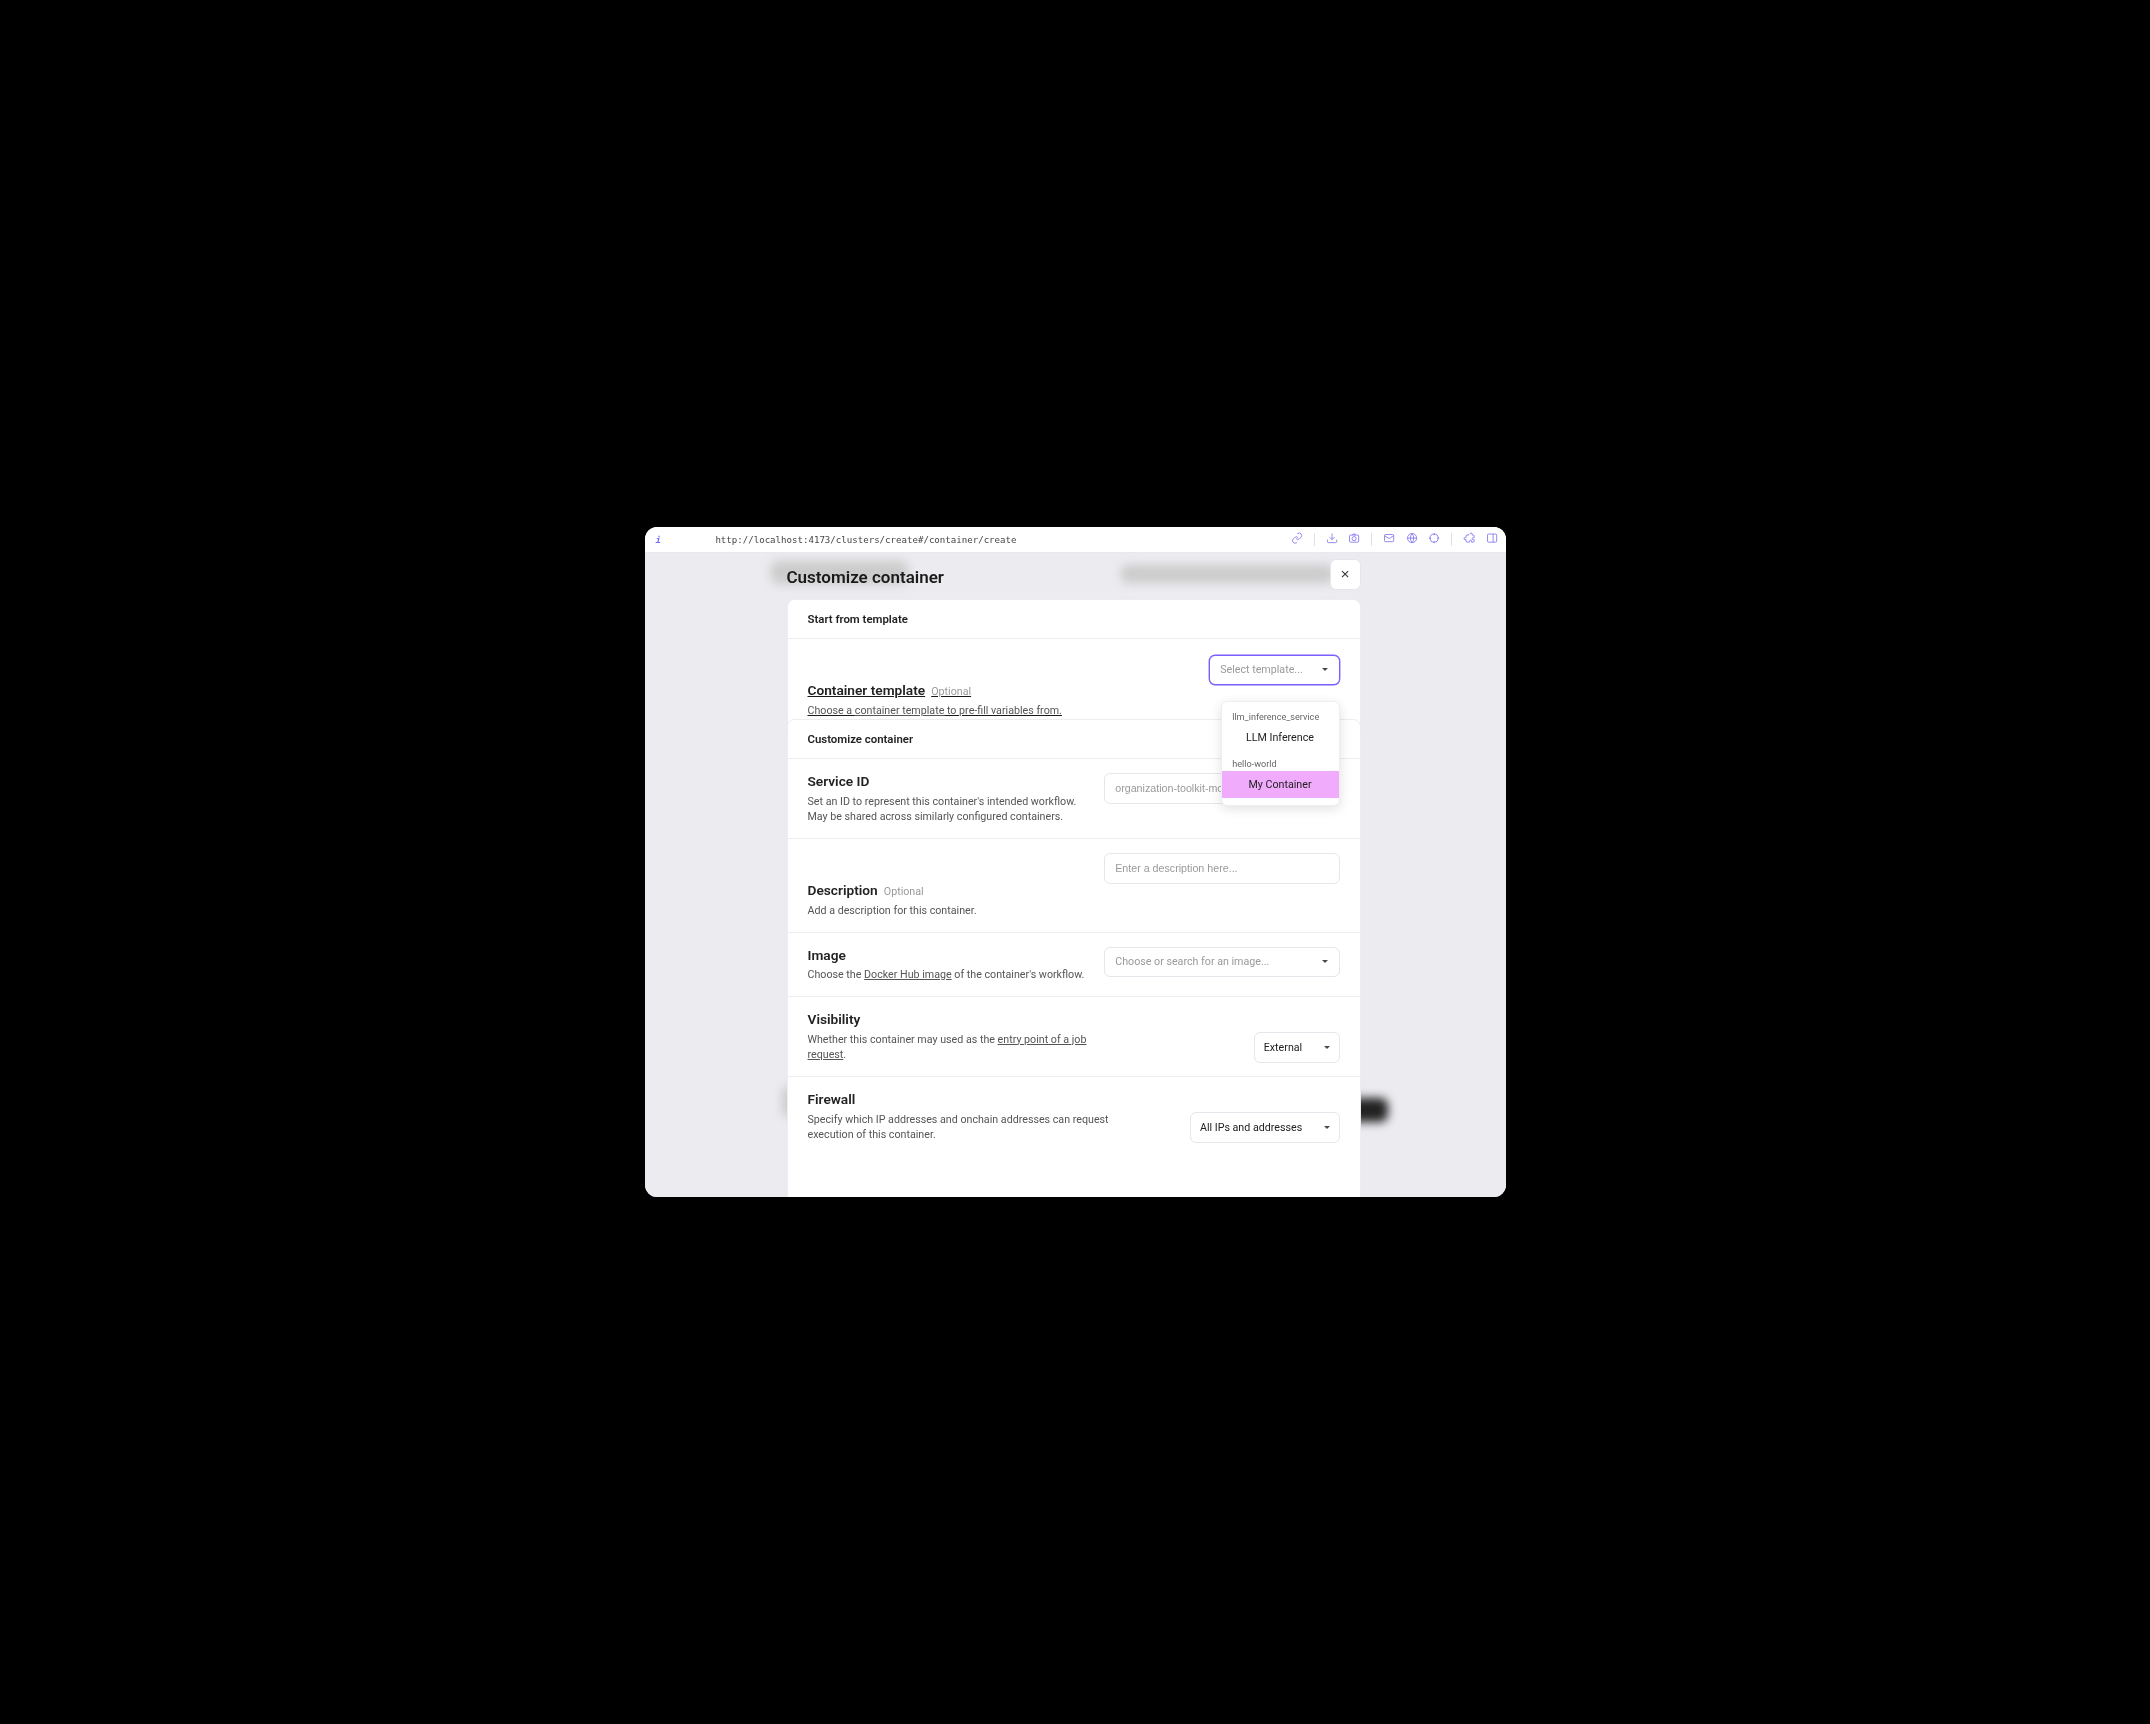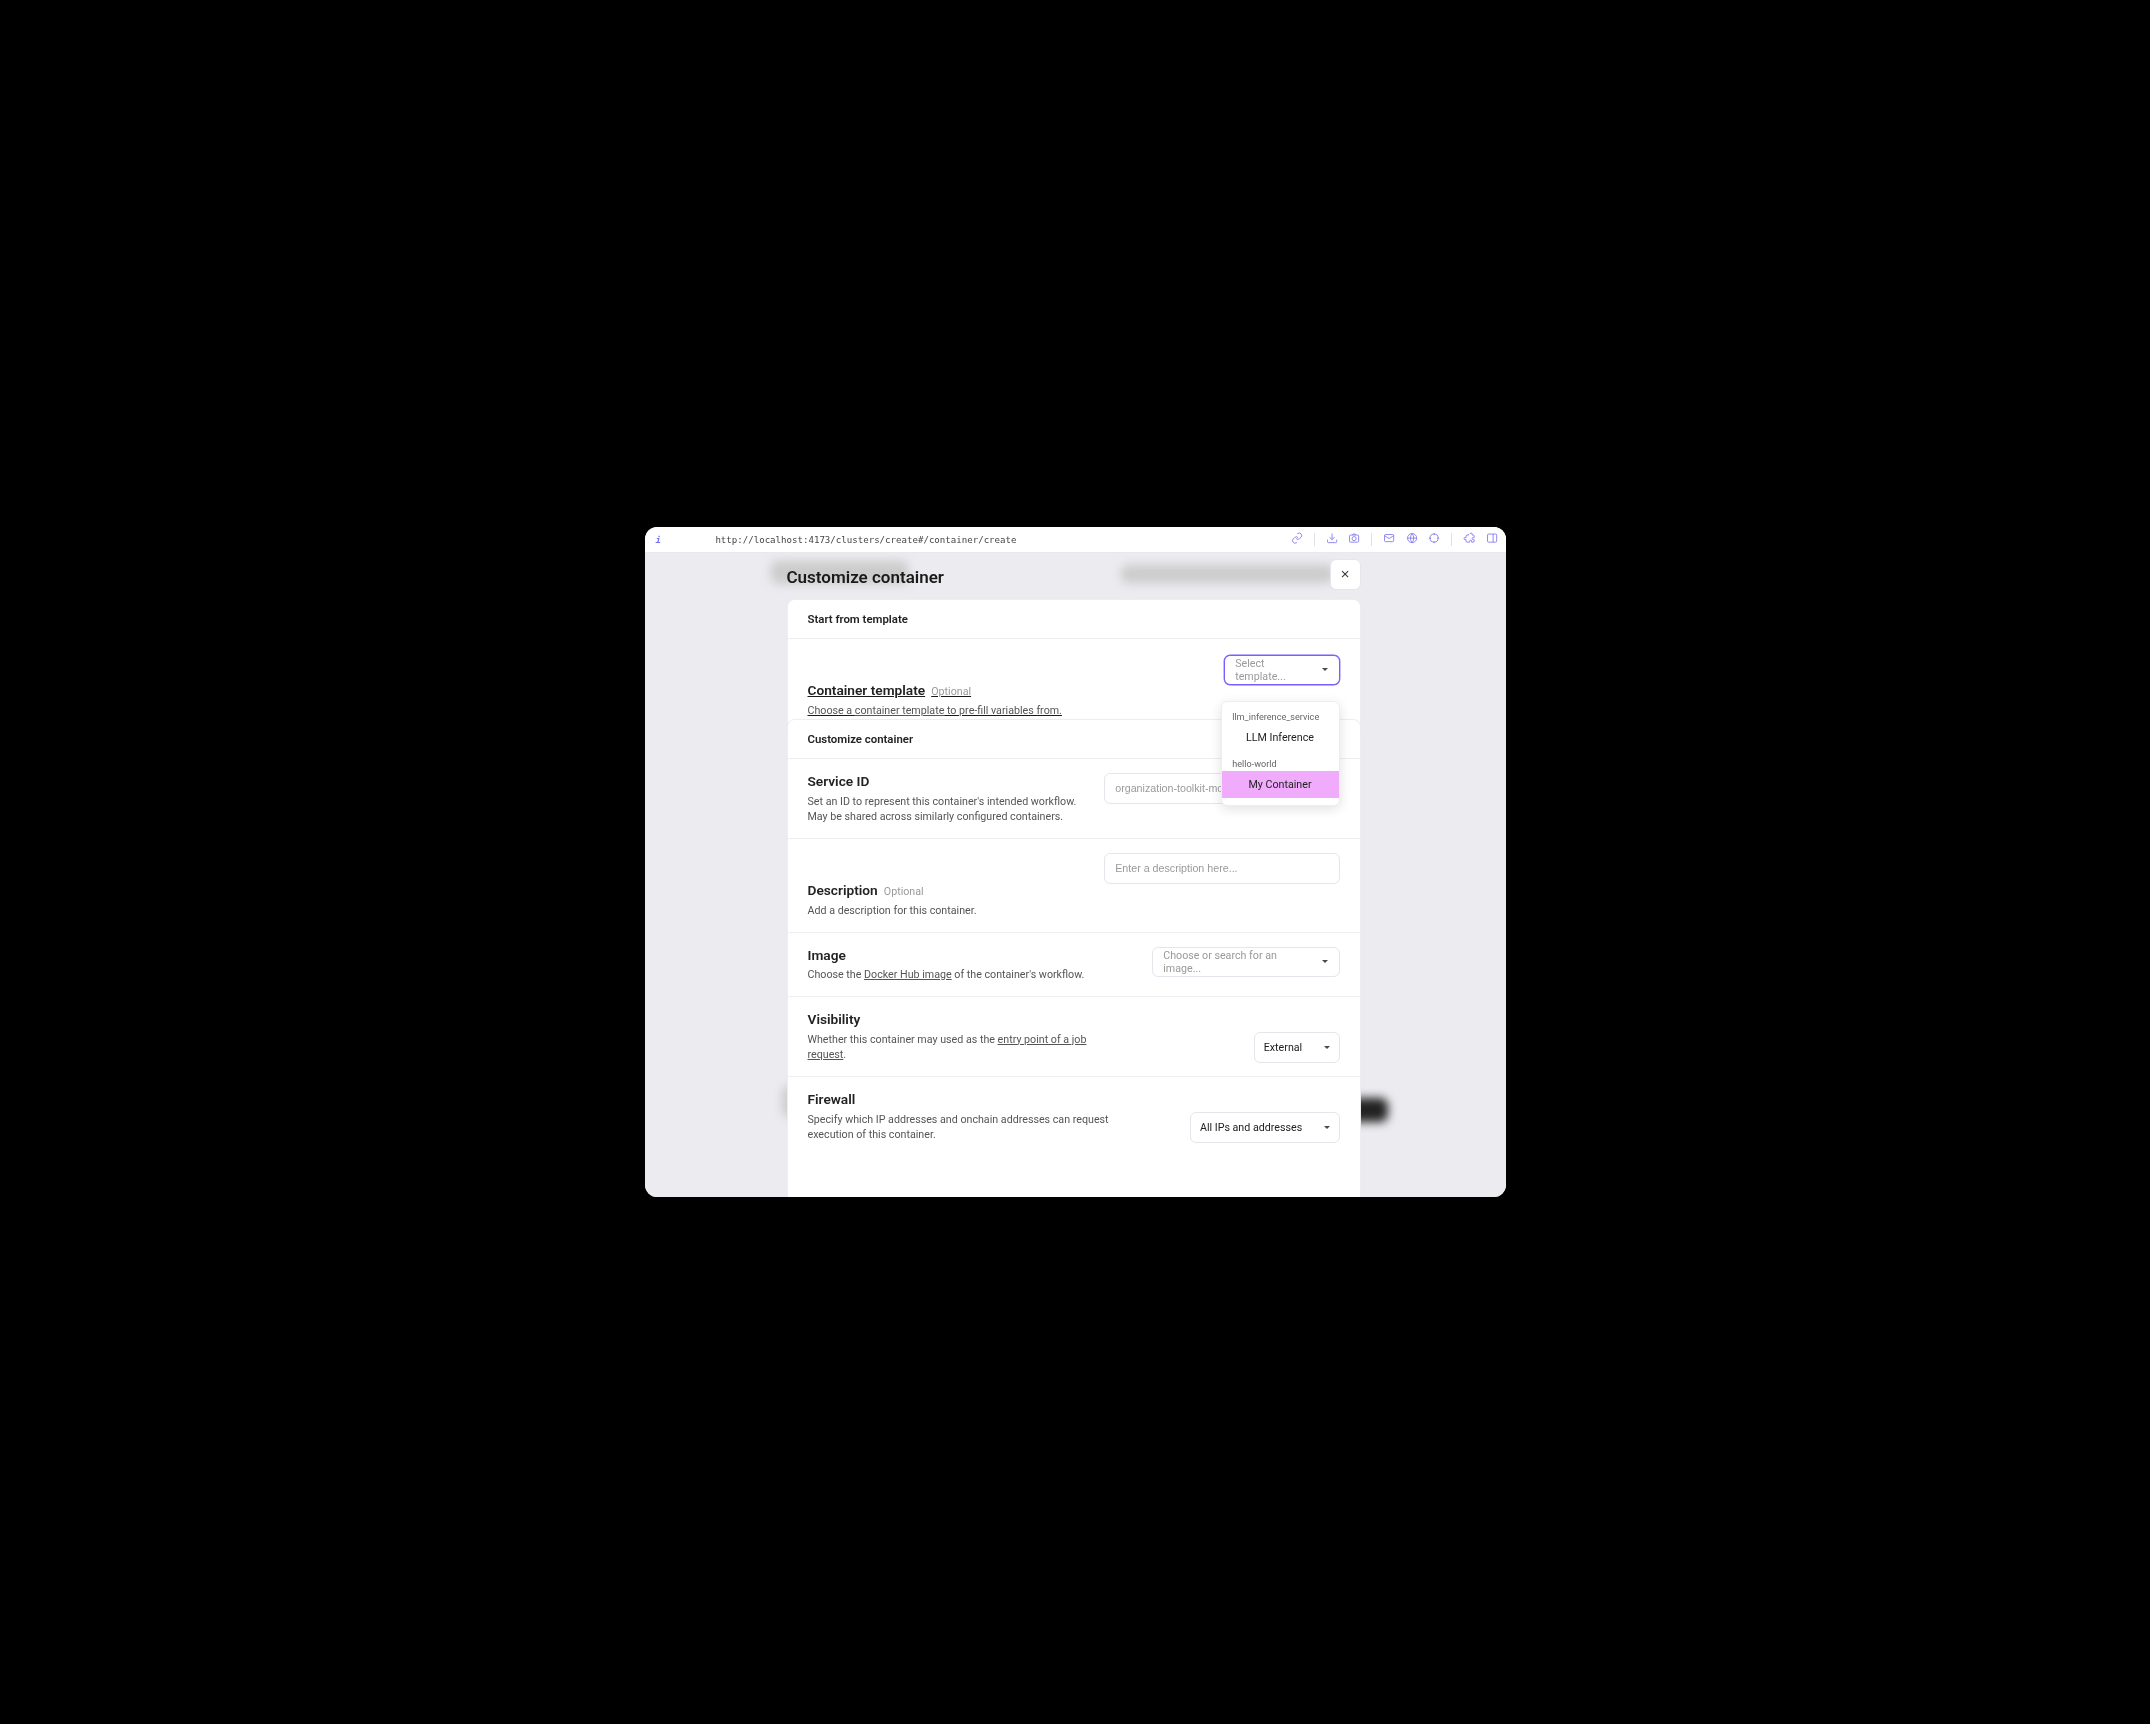--- a/index.html
+++ b/index.html
@@ -120,21 +120,21 @@
   padding: 0 10.7px;
   display: flex;
   align-items: center;
   gap: 7.6px;
   cursor: pointer;
   font-size: 10.7px;
   color: #9a9a9a;
   justify-content: space-between;
 }
 .select-btn.active { border-color: #7a5cff; box-shadow: 0 0 0 0.4px #7a5cff; }
-.select-btn.wide { width: 188px; gap: 36px; }
+.select-btn.wide { width: 236px; gap: 36px; }
 .select-btn.narrow { padding: 0 9px; color: #222; margin-top: 21px; }
 .select-btn .caret { width: 0; height: 0; border-left: 3.8px solid transparent; border-right: 3.8px solid transparent; border-top: 3.8px solid #4a4a4a; }
 
 .dropdown {
   position: absolute;
   top: 46px; right: 0;
   width: 119px;
   background: #fff;
   border-radius: 6.1px;
   border: 0.8px solid #eceef2;
@@ -235,21 +235,21 @@
         <div class="left">
           <div class="label-line">
             <span class="label-main">Container template</span>
             <span class="label-tag">Optional</span>
           </div>
           <div class="help">
             <span>Choose a </span><span class="u">container template</span><span> to pre-fill variables from.</span>
           </div>
         </div>
         <div class="right">
-          <div class="select-btn active" style="width:116px;">
+          <div class="select-btn active" style="width:131px;">
             <span>Select template...</span>
             <span class="caret"></span>
           </div>
           <div class="dropdown">
             <div class="dd-group">
               <div class="dd-group-label">llm_inference_service</div>
               <div class="dd-item">LLM Inference</div>
             </div>
             <div class="dd-group">
               <div class="dd-group-label">hello-world</div>

